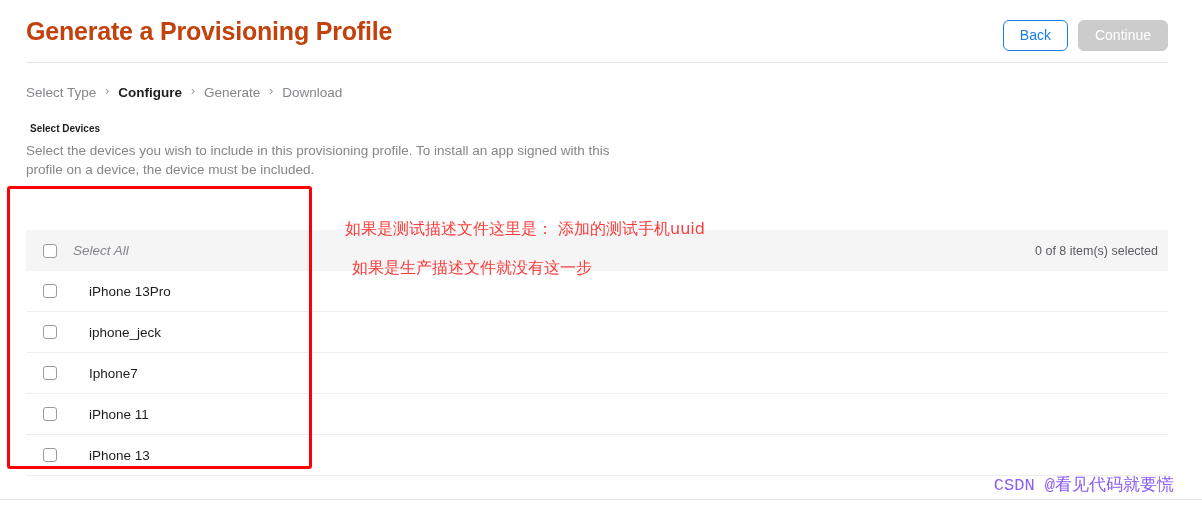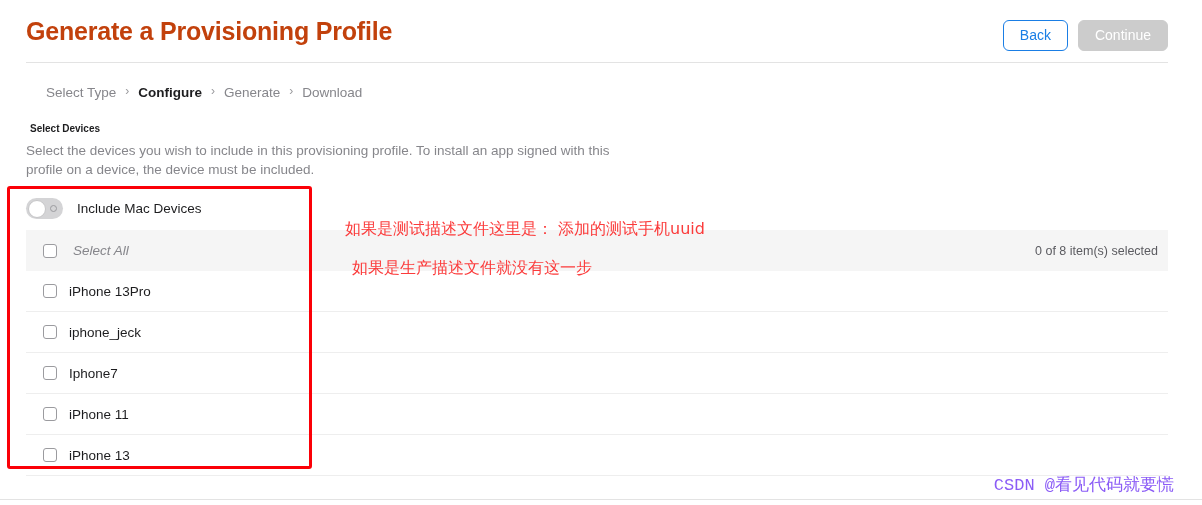--- a/index.html
+++ b/index.html
@@ -82,21 +82,20 @@
 
   
   .breadcrumb {
     position: absolute;
     left: 26px;
     top: 85px;
     display: flex;
     align-items: flex-start;
     font-size: 13.5px;
     color: #86868b;
-    margin-left: 20px;
   }
   .crumb {
     white-space: nowrap;
     cursor: pointer;
   }
   .crumb.active {
     color: #1d1d1f;
     font-weight: bold;
   }
   .crumb-sep {
@@ -214,21 +213,21 @@
   .head-label {
     font-size: 13.5px;
     color: #86868b;
     white-space: nowrap;
   }
   .device-row {
     position: relative;
     height: 41px;
     display: flex;
     align-items: center;
-    gap: 12px;
+    gap: 32px;
     padding-left: 17px;
     border-bottom: 1px solid #eeeeee;
     box-sizing: border-box;
   }
   .device-row:first-of-type {
     border-top: 0;
   }
   .device-name {
     font-size: 13.5px;
     color: #1d1d1f;
@@ -296,27 +295,20 @@
     <span class="crumb active">Configure</span>
     <span class="crumb-sep">›</span>
     <span class="crumb">Generate</span>
     <span class="crumb-sep">›</span>
     <span class="crumb">Download</span>
   </div>
 
   <div class="section-title">Select Devices</div>
   <div class="section-desc">Select the devices you wish to include in this provisioning profile. To install an app signed with this profile on a device, the device must be included.</div>
 
-  <div class="toggle-row">
-    <div class="toggle">
-      <div class="knob"></div>
-      <div class="off-mark"></div>
-    </div>
-    <div class="toggle-label">Include Mac Devices</div>
-  </div>
 
   <div class="device-table">
     <div class="table-head">
       <div class="select-all-cell">
         <div class="checkbox"></div>
         <span class="head-label">Select All</span>
       </div>
       <div class="count-label">0 of 8 item(s) selected</div>
     </div>
 

